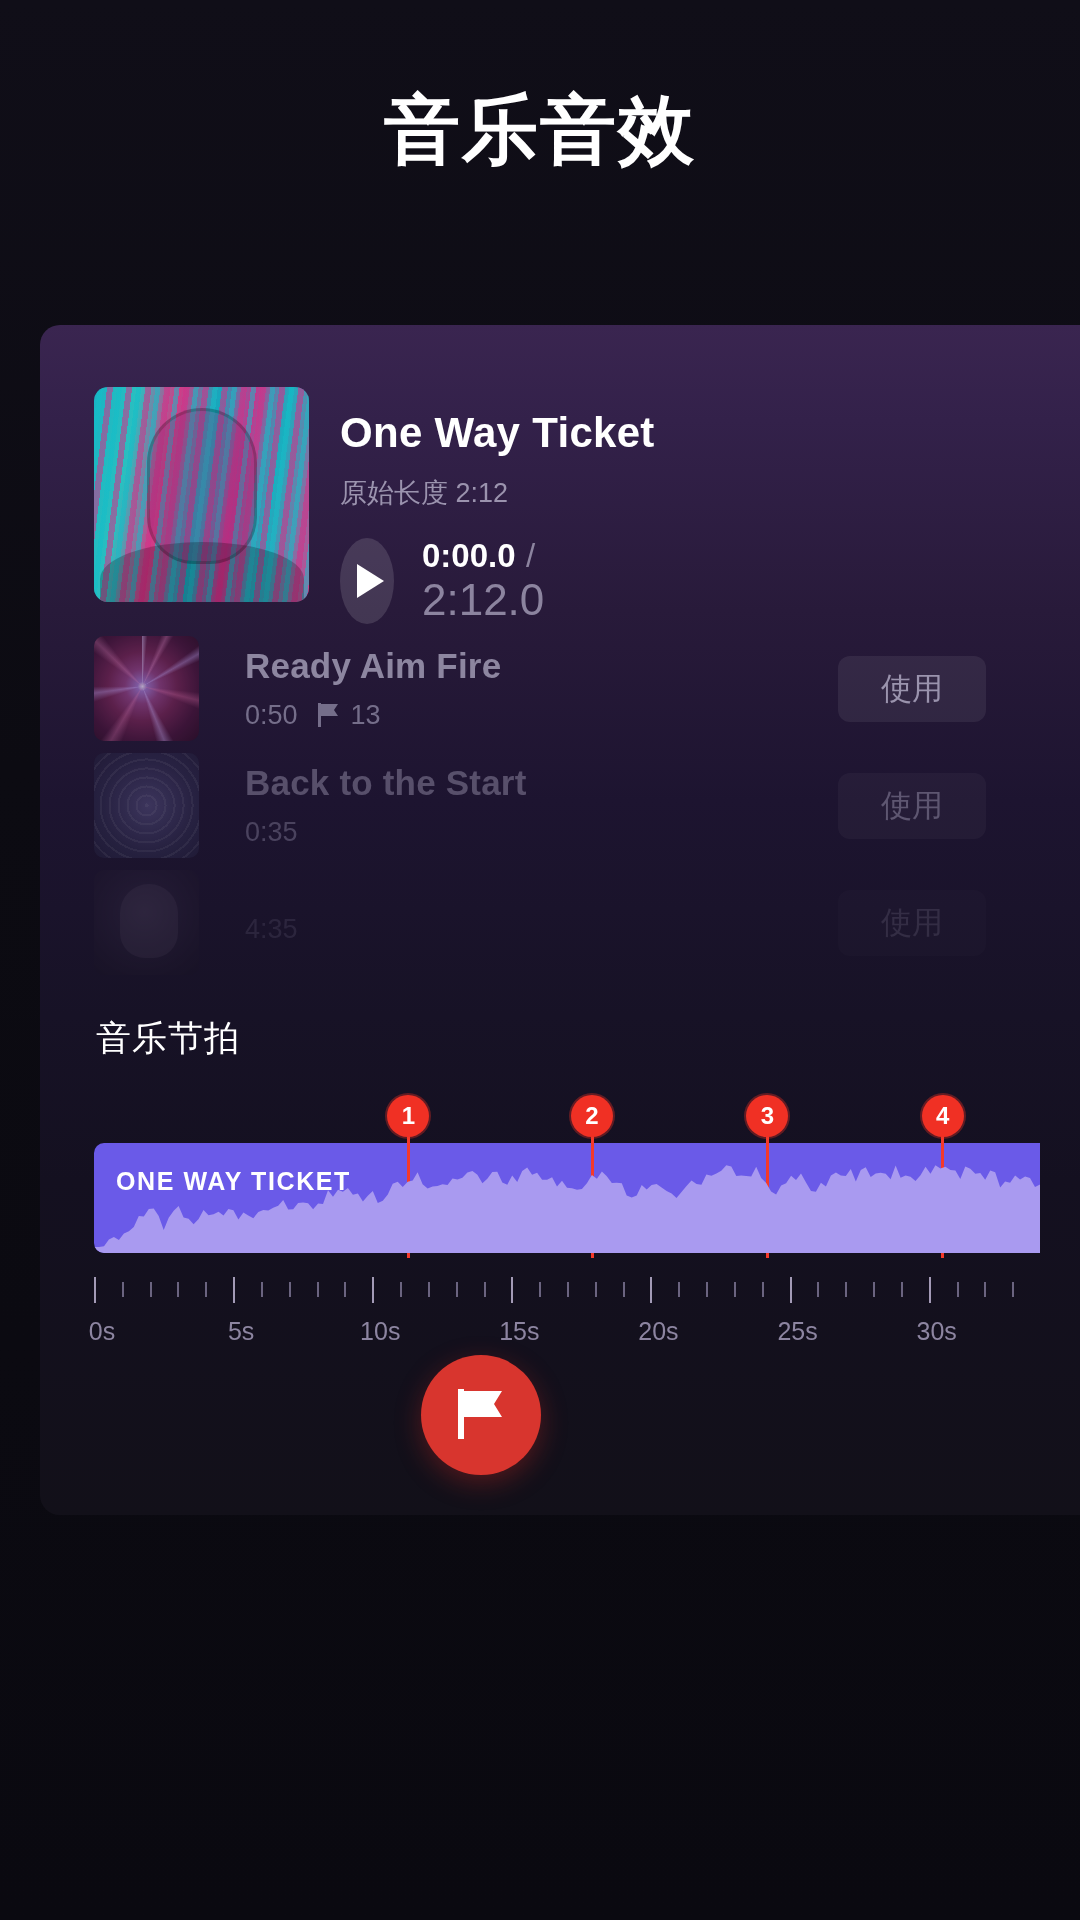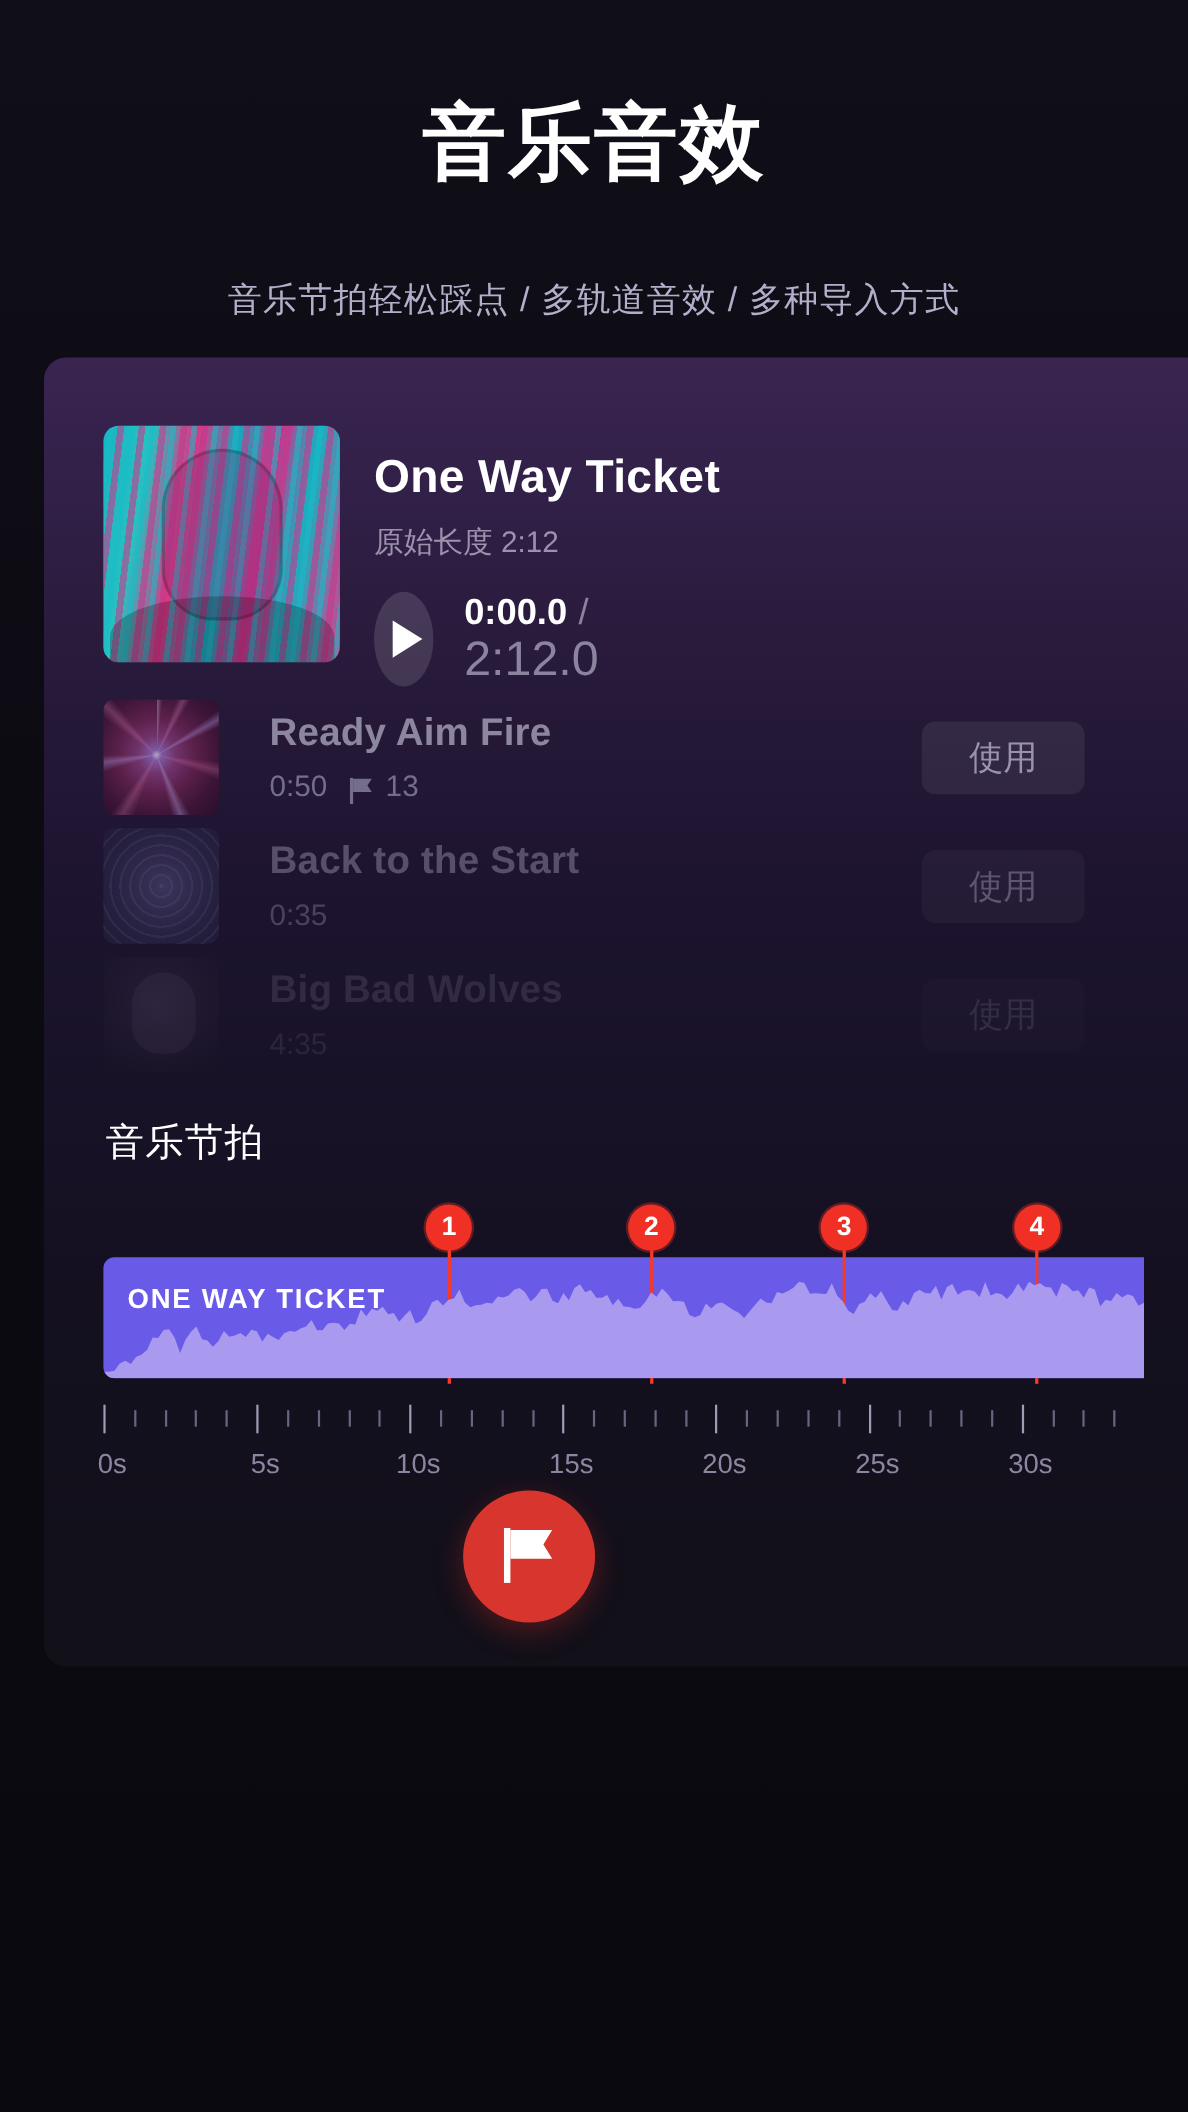--- a/index.html
+++ b/index.html
@@ -139,21 +139,21 @@
 
   .track-info { margin-left: 46px; flex: 1 1 auto; }
   .track-name {
     font-size: 35px; font-weight: 700; letter-spacing: 0.2px;
     line-height: 1.15; white-space: nowrap;
   }
   .track-sub {
     margin-top: 13px; font-size: 27px; font-weight: 400;
     display: flex; align-items: center; gap: 20px; white-space: nowrap;
   }
-  .flag-wrap { display: inline-flex; align-items: flex-end; gap: 11px; }
+  .flag-wrap { display: inline-flex; align-items: center; gap: 11px; }
   .flag-ico { display: inline-block; width: 22px; height: 24px; }
 
   .use-btn {
     flex: 0 0 auto; width: 148px; height: 66px; border-radius: 12px;
     background: rgba(255,255,255,0.07);
     display: flex; align-items: center; justify-content: center;
     font-size: 31px; font-weight: 400; border: none; cursor: pointer;
   }
 
   
@@ -222,21 +222,20 @@
     display: flex; align-items: center; justify-content: center;
     box-shadow: 0 8px 26px rgba(200,40,35,0.35);
   }
 </style>
 </head>
 <body>
 
 <div class="page">
 
   <div class="hero-title">音乐音效</div>
-  <div class="hero-sub">音乐节拍轻松踩点 / 多轨道音效 / 多种导入方式</div>
 
   <div class="card">
 
     <div class="np">
       <div class="np-cover">
         <div class="stripes"></div>
         <div class="head"></div>
         <div class="shoulders"></div>
       </div>
       <div class="np-title">One Way Ticket</div>
@@ -288,21 +287,20 @@
           </div>
         </div>
         <button class="use-btn">使用</button>
       </div>
 
       <div class="track row-3">
         <div class="track-thumb t3-thumb">
           <div class="face"></div>
         </div>
         <div class="track-info">
-          <div class="track-name">Big Bad Wolves</div>
           <div class="track-sub">
             <span>4:35</span>
           </div>
         </div>
         <button class="use-btn">使用</button>
       </div>
 
     </div>
 
     <div class="beats-head">音乐节拍</div>

